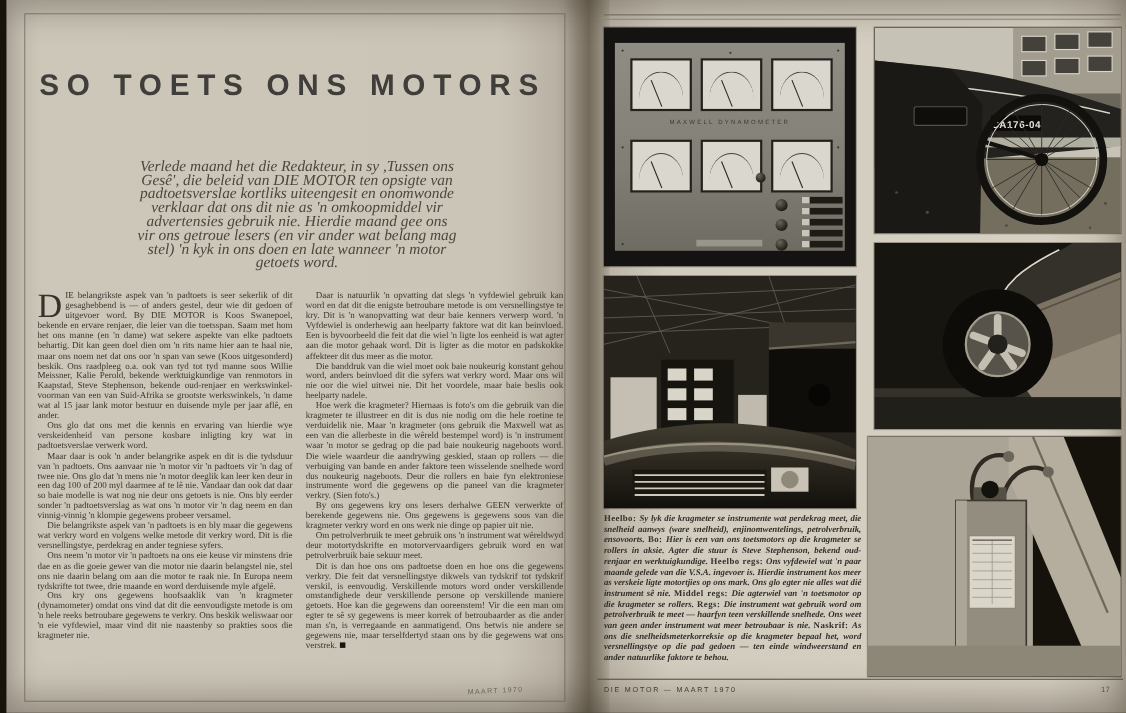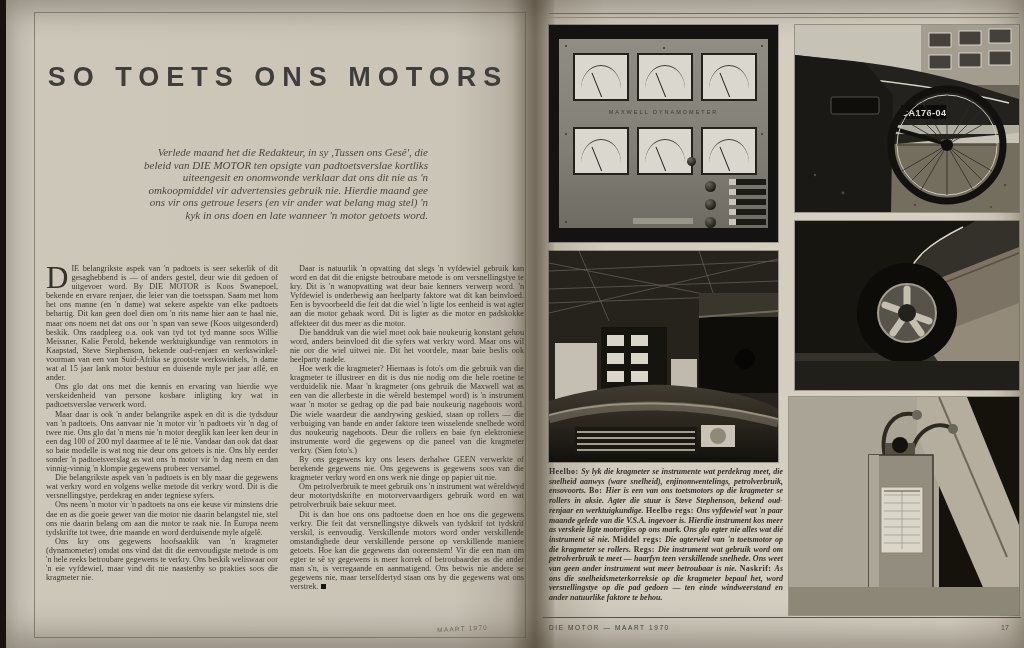--- a/index.html
+++ b/index.html
@@ -3,28 +3,28 @@
 <meta charset="utf-8">
 <style>
   html,body{margin:0;padding:0;}
   body{width:1024px;height:648px;background:#17120c;overflow:hidden;
        font-family:"Liberation Serif",serif;}
   .spread{position:absolute;left:6px;top:0;width:1018px;height:648px;
     background:linear-gradient(90deg,#d8d0c5 0%,#cdc7ba 2%,#cbc5b8 44%,#b9b2a4 49%,
       #958d7e 52%,#bdb6a8 54%,#d2ccbf 59%,#d6d0c3 93%,#c2bbac 100%);
     box-shadow:inset 0 14px 26px rgba(40,30,18,.25), inset 0 -16px 30px rgba(40,30,18,.3);}
   
-  .page-left{position:absolute;left:12px;top:0;width:520px;height:640px;}
+  .page-left{position:absolute;left:0;top:0;width:520px;height:640px;}
   .page-border{position:absolute;left:16px;top:12px;width:490px;height:624px;
     border:1px solid rgba(110,104,90,.75);}
   .title{position:absolute;left:20px;top:62px;width:480px;text-align:center;
     font-family:"Liberation Sans",sans-serif;font-weight:700;font-size:27px;
     letter-spacing:7px;color:#403e3a;margin:0;}
   .intro{position:absolute;left:118px;top:146px;width:292px;margin:0;
-    font-style:italic;font-size:11px;line-height:12.6px;text-align:right;color:#4a463e;}
+    font-style:italic;font-size:14px;line-height:12.6px;text-align:center;color:#4a463e;}
   .col{position:absolute;top:264px;text-align:justify;color:#3a362e;
     font-size:8.2px;line-height:9.1px;}
   .col1{left:28px;width:232px;}
   .col2{left:272px;width:234px;}
   .bp{margin:0;text-indent:9px;}
   .bp.first{text-indent:0;}
   .dropcap{float:left;font-size:31px;line-height:25px;padding:1px 3px 0 0;color:#35322a;}
   .endmark{display:inline-block;width:5px;height:5px;background:#17150f;margin-left:3px;}
   .left-footer{position:absolute;left:300px;top:628px;width:170px;text-align:right;
     font-family:"Liberation Sans",sans-serif;font-size:6.5px;letter-spacing:1.2px;

